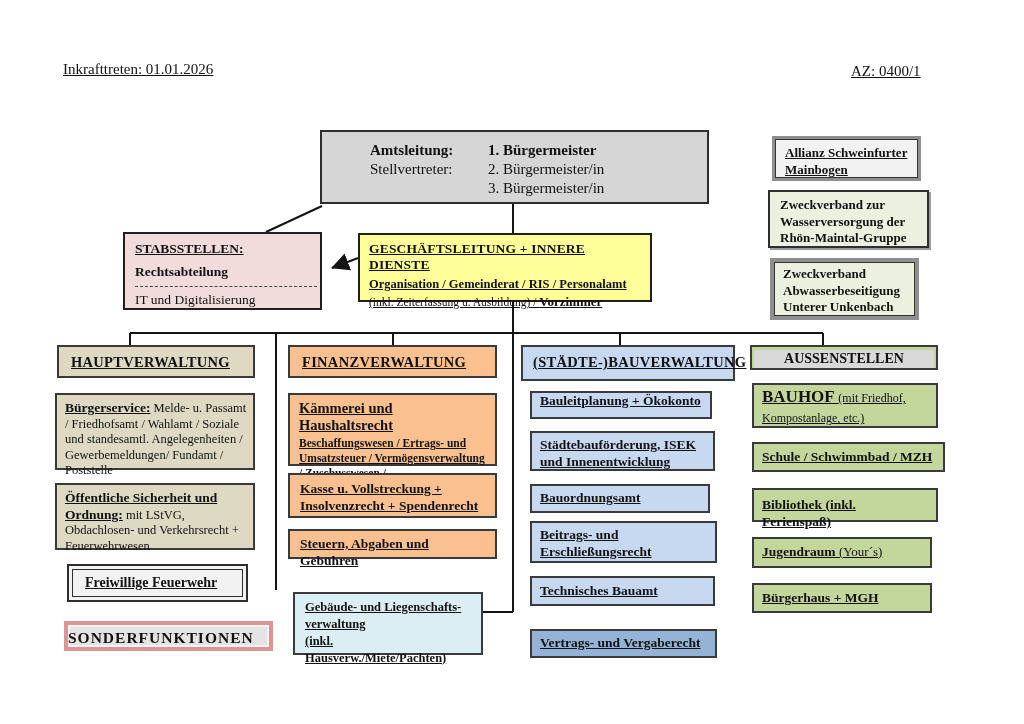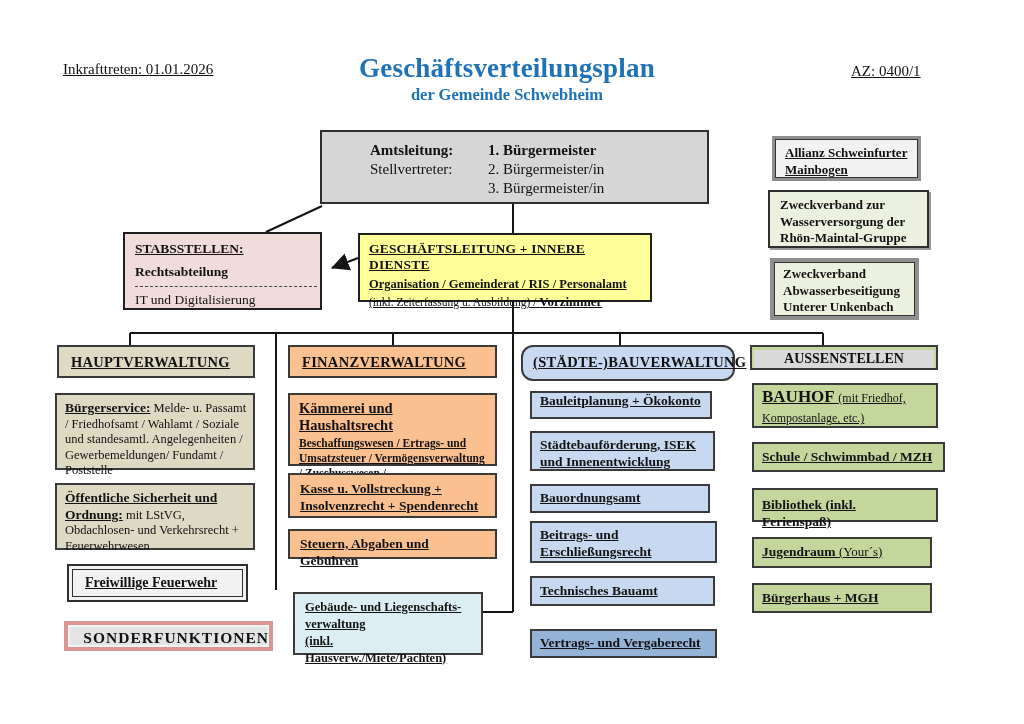--- a/index.html
+++ b/index.html
@@ -62,21 +62,21 @@
 
   .srv{padding:5px 5px 0 8px;font-size:12.5px;line-height:1.24;}
   .srv .lead{font-size:13.5px;}
 
   
   .ff{background:#f2f2f2;border:2px solid #2e2e2e;padding:3px;}
   .ff-in{border:1px solid #2e2e2e;padding:5px 12px 4px 12px;font-size:14px;font-weight:bold;text-decoration:underline;height:100%;box-sizing:border-box;}
 
   
   .sonder{border:4px solid #d99694;background:#e4e4e4;box-shadow:inset 0 0 0 2px #f3f3f3;
-          text-align:right;font-size:15.5px;font-weight:bold;letter-spacing:1px;padding-top:4px;}
+          text-align:left;font-size:15.5px;font-weight:bold;letter-spacing:1px;padding-top:4px;}
 
   
   .kaem-t{font-size:14.5px;font-weight:bold;text-decoration:underline;}
   .kaem-s{font-size:11.5px;font-weight:bold;text-decoration:underline;line-height:1.32;margin-top:2px;}
 
   
   .aus-band{background:#d9d9d9;margin:3px 2px;text-align:center;font-size:14px;font-weight:bold;padding:1px 0;}
   .bauhof .lead{font-size:17px;}
   .bauhof .rest2{font-size:12px;font-weight:normal;text-decoration:underline;}
   .jug .rest2{font-weight:normal;text-decoration:underline;font-size:13px;}
@@ -101,24 +101,20 @@
       <path d="M130 333 H823"></path>
       <path d="M130 333 V345"></path>
       <path d="M393 333 V345"></path>
       <path d="M620 333 V345"></path>
       <path d="M823 333 V345"></path>
       <path d="M276 333 V590"></path>
     </g>
   </svg>
 
   <div class="abs eff" style="left:63px;top:61px;">Inkrafttreten: 01.01.2026</div>
-  <div class="abs titlewrap" style="left:297px;top:53px;width:420px;color:#1e73b8;">
-    <div class="title">Geschäftsverteilungsplan</div>
-    <div class="subtitle">der Gemeinde Schwebheim</div>
-  </div>
   <div class="abs az" style="left:851px;top:63px;">AZ: 0400/1</div>
 
   <div class="abs amts" style="left:320px;top:130px;width:389px;height:74px;">
     <div class="amts-grid">
       <span class="b">Amtsleitung:</span>
       <span class="b">1. Bürgermeister</span>
       <span>Stellvertreter:</span>
       <span>2. Bürgermeister/in</span>
       <span></span>
       <span>3. Bürgermeister/in</span>
@@ -169,21 +165,21 @@
   <div class="box c-orange item" style="left:288px;top:473px;width:209px;height:45px;padding:6px 10px;">Kasse u. Vollstreckung + Insolvenzrecht + Spendenrecht</div>
 
   <div class="box c-orange item" style="left:288px;top:529px;width:209px;height:30px;padding:5px 10px;">Steuern, Abgaben und Gebühren</div>
 
   <div class="box c-cyan" style="left:293px;top:592px;width:190px;height:63px;padding:5px 10px;font-size:12.5px;line-height:1.35;">
     <div class="b u">Gebäude- und Liegenschafts-</div>
     <div class="b u">verwaltung</div>
     <div class="b u">(inkl. Hausverw./Miete/Pachten)</div>
   </div>
 
-  <div class="box c-blue colhdr" style="left:521px;top:345px;width:214px;height:36px;padding-left:10px;border-radius:12px;">(STÄDTE-)BAUVERWALTUNG</div>
+  <div class="box c-blue colhdr" style="left:521px;top:345px;width:214px;height:36px;padding-left:10px;">(STÄDTE-)BAUVERWALTUNG</div>
 
   <div class="box c-blue item" style="left:530px;top:391px;width:182px;height:28px;padding:0 8px;">Bauleitplanung + Ökokonto</div>
 
   <div class="box c-blue item" style="left:530px;top:431px;width:185px;height:40px;padding:4px 8px;">Städtebauförderung, ISEK und Innenentwicklung</div>
 
   <div class="box c-blue item" style="left:530px;top:484px;width:180px;height:29px;padding:4px 8px;">Bauordnungsamt</div>
 
   <div class="box c-blue item" style="left:530px;top:521px;width:187px;height:42px;padding:4px 8px;">Beitrags- und Erschließungsrecht</div>
 
   <div class="box c-blue item" style="left:530px;top:576px;width:185px;height:30px;padding:5px 8px;">Technisches Bauamt</div>

